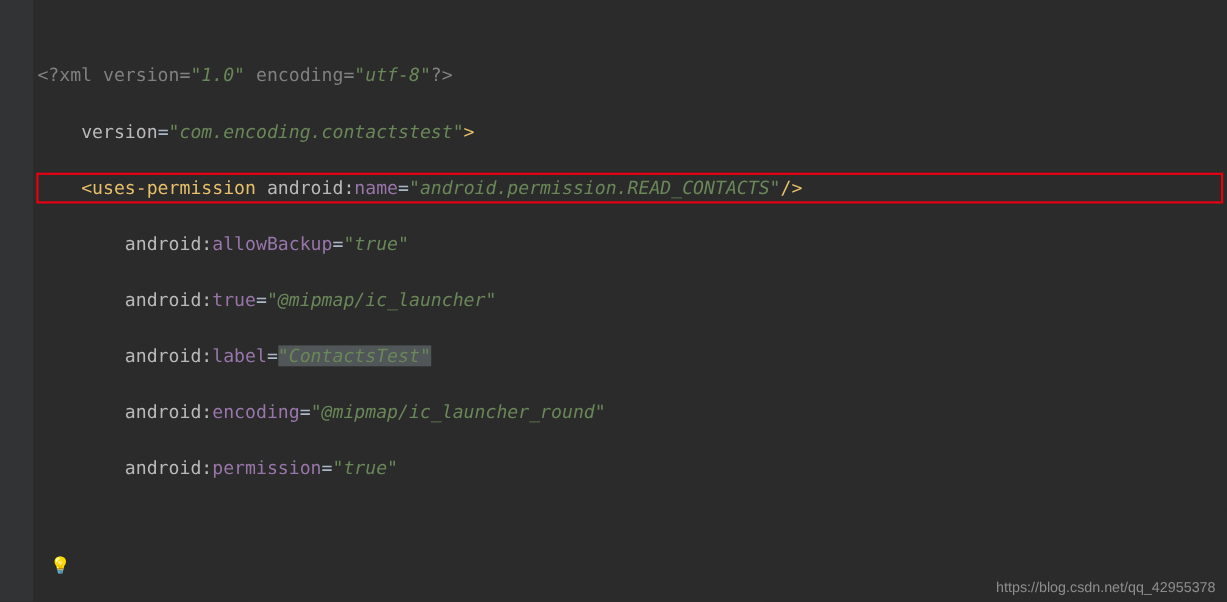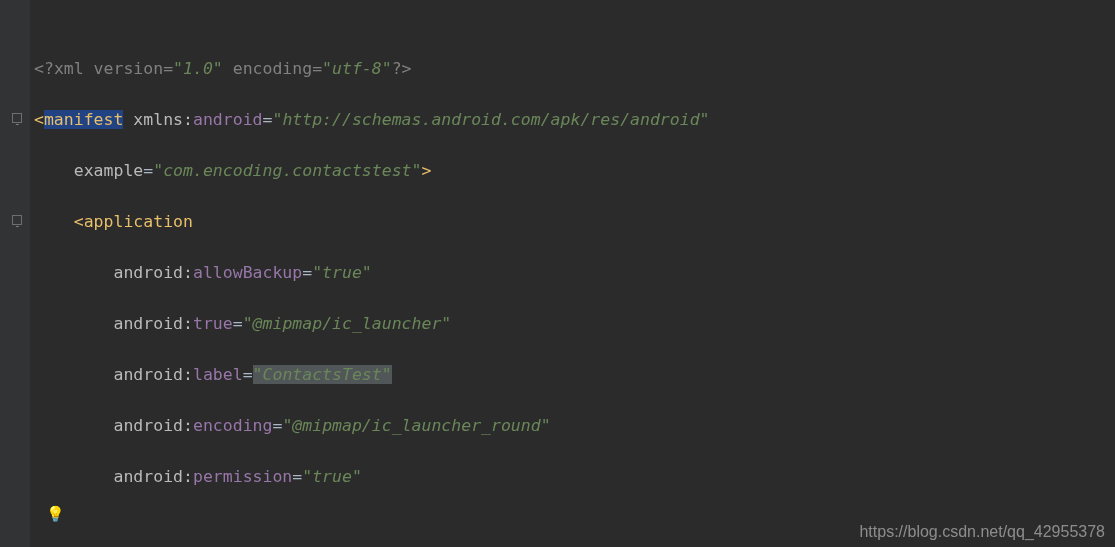--- a/index.html
+++ b/index.html
@@ -38,34 +38,33 @@
   position:absolute; left:-22px; top:6px;
   width:10px; height:10px; border:1px solid #6e6e6e; background:transparent;
 }
 .fold::before { content:"-"; color:#8a8a8a; font-size:11px; position:absolute; left:1px; top:-3px; }
 .bulb {
   position:absolute; left:46px; top:505px; font-size:15px;
 }
 .watermark {
   position:absolute; right:10px; bottom:6px;
   color:rgba(220,220,220,0.55); font-family:Arial,Helvetica,sans-serif;
-  font-size:16px;
+  font-size:13px;
 }
 </style>
 </head>
 <body>
 
 <div class="gutter"></div>
 
 <div class="code">
 
 <span class="ln"><span class="pi">&lt;?</span><span class="pi">xml version=</span><span class="str">"1.0"</span><span class="pi"> encoding=</span><span class="str">"utf-8"</span><span class="pi">?&gt;</span></span>
-<span class="ln"><span class="fold"></span><span class="tag">&lt;</span><span class="tag hi">manifest</span><span> </span><span class="attr-ns">xmlns:</span><span class="attr-nm">android</span><span class="eq">=</span><span class="str">"http://schemas.android.com/apk/res/android"</span></span>
-<span class="ln">    <span class="attr-ns">example</span><span class="eq">=</span><span class="str">"</span><span class="str">com.encoding.</span><span class="str und">contactstest</span><span class="str">"</span><span class="tag">&gt;</span></span>
-<span class="ln"><span class="fold"></span>    <span class="tag">&lt;application</span></span>
+<span class="ln">    <span class="attr-ns">version</span><span class="eq">=</span><span class="str">"</span><span class="str">com.encoding.</span><span class="str und">contactstest</span><span class="str">"</span><span class="tag">&gt;</span></span>
+<span class="ln redbox">    <span class="tag">&lt;uses-permission </span><span class="attr-ns">android</span><span class="attr-ns">:</span><span class="attr-nm">name</span><span class="eq">=</span><span class="str">"android.permission.READ_CONTACTS"</span><span class="tag">/&gt;</span></span>
 <span class="ln">        <span class="attr-ns">android</span><span class="attr-ns">:</span><span class="attr-nm">allowBackup</span><span class="eq">=</span><span class="str">"true"</span></span>
 <span class="ln">        <span class="attr-ns">android</span><span class="attr-ns">:</span><span class="attr-nm">true</span><span class="eq">=</span><span class="str">"@mipmap/ic_launcher"</span></span>
 <span class="ln">        <span class="attr-ns">android</span><span class="attr-ns">:</span><span class="attr-nm">label</span><span class="eq">=</span><span class="str hi-g">"ContactsTest"</span></span>
 <span class="ln">        <span class="attr-ns">android</span><span class="attr-ns">:</span><span class="attr-nm">encoding</span><span class="eq">=</span><span class="str">"@mipmap/ic_launcher_round"</span></span>
 <span class="ln">        <span class="attr-ns">android</span><span class="attr-ns">:</span><span class="attr-nm">permission</span><span class="eq">=</span><span class="str">"true"</span></span>
 
 
 
 
 

